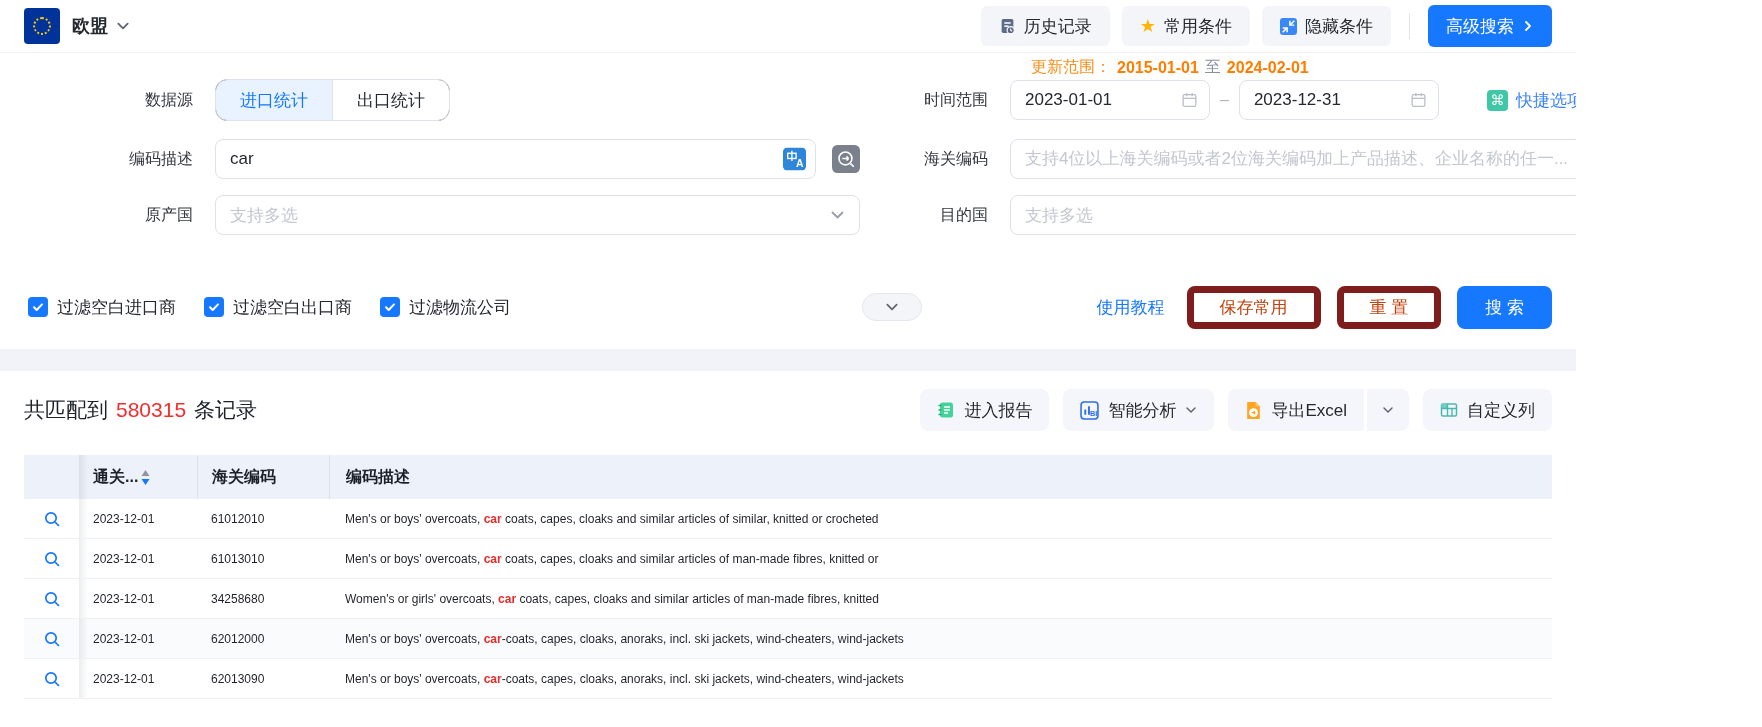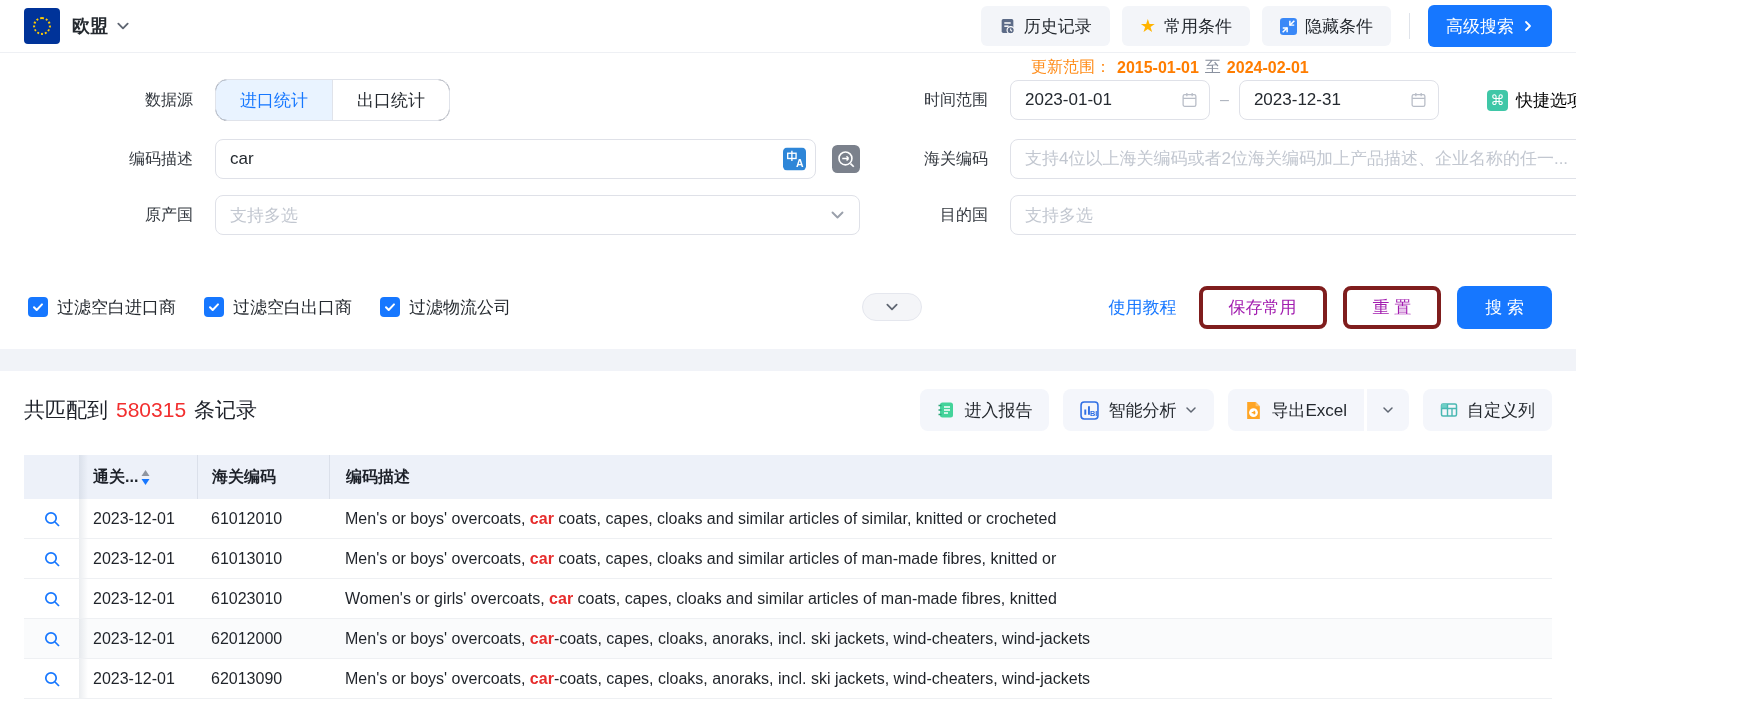--- a/index.html
+++ b/index.html
@@ -43,52 +43,52 @@
   .select { position:relative; cursor:pointer; }
   .select .chev { position:absolute; right:14px; top:50%; transform:translateY(-50%); display:flex; }
 
   .date-wrap { display:flex; align-items:center; }
   .date-box { position:relative; width:200px; }
   .date-box .input { padding-right:38px; }
   .cal-ic { position:absolute; right:12px; top:50%; transform:translateY(-50%); display:flex; cursor:pointer; }
   .date-dash { margin:0 10px; color:#aeb4bf; }
   .quick-opt { display:flex; align-items:center; gap:8px; margin-left:48px; cursor:pointer; }
   .quick-ic { width:21px; height:21px; background:#3fc7a7; border-radius:4px; color:#fff; font-size:14px; display:flex; align-items:center; justify-content:center; }
-  .quick-txt { color:#000000; font-size:17px; }
+  .quick-txt { color:#3b82f6; font-size:17px; }
 
   .code-wrap { position:relative; }
   .code-wrap .input { padding-right:44px; }
   .trans-ic { position:absolute; right:10px; top:50%; transform:translateY(-50%); display:flex; cursor:pointer; }
   .fuzzy-btn { margin-left:16px; width:28px; height:28px; border:none; background:transparent; padding:0; display:flex; cursor:pointer; flex:none; }
 
   .cb-row { display:flex; align-items:center; margin-top:50px; padding:0 24px 0 28px; height:44px; position:relative; }
   .cb-item { display:flex; align-items:center; gap:9px; margin-right:28px; cursor:pointer; font-size:17px; color:#24292f; }
   .cb-box { width:20px; height:20px; background:#1677ff; border-radius:4px; display:flex; align-items:center; justify-content:center; flex:none; }
   .collapse-pill { position:absolute; left:862px; top:8px; width:60px; height:28px; background:#f4f5f8; border:1px solid #e5e7ee; border-radius:15px; display:flex; align-items:center; justify-content:center; cursor:pointer; }
   .actions { margin-left:auto; display:flex; align-items:center; gap:16px; }
   .link-tutorial { color:#1677ff; font-size:17px; cursor:pointer; margin-right:6px; }
-  .btn-outline { height:43px; padding:0 26px; background:#fff; border:4px solid #7f1d1d; border-radius:8px; font-size:17px; color:#a21caf; cursor:pointer; }
+  .btn-outline { height:43px; padding:0 26px; background:#fff; border:7px solid #7f1d1d; border-radius:8px; font-size:17px; color:#c2410c; cursor:pointer; }
   .btn-primary { height:43px; padding:0 28px; background:#1677ff; border:none; border-radius:8px; font-size:17px; color:#fff; cursor:pointer; }
 
   .band { height:22px; background:#f1f3f8; margin-top:20px; }
 
   
   .results { padding:18px 24px 0; }
   .results-head { display:flex; align-items:center; }
   .summary { font-size:21px; font-weight:400; color:#1d2129; display:flex; gap:8px; align-items:baseline; }
   .summary .count { color:#f22e2e; }
   .toolbar { margin-left:auto; display:flex; align-items:center; gap:14px; }
   .tool-btn { display:flex; align-items:center; gap:9px; height:42px; padding:0 17px; background:#f4f6fb; border-radius:8px; border:none; font-size:17px; color:#24292f; cursor:pointer; }
   .split { display:flex; gap:3px; }
   .split .main { border-radius:8px 0 0 8px; }
   .split .more { border-radius:0 8px 8px 0; padding:0 15px; }
 
   .table { margin-top:24px; }
   .thead { display:flex; background:#edf1f9; height:44px; align-items:center; font-weight:700; color:#1d2129; font-size:16px; }
-  .trow { display:flex; height:40px; align-items:center; border-bottom:1px solid #eef0f3; font-size:16px; }
+  .trow { display:flex; height:40px; align-items:center; border-bottom:1px solid #eef0f3; font-size:12px; }
   .trow.shade { background:#fafbfc; }
   .c0 { width:55px; flex:none; display:flex; align-items:center; justify-content:center; position:relative; height:100%; }
   .c0::after { content:""; position:absolute; left:100%; top:0; bottom:0; width:9px; background:linear-gradient(to right, rgba(31,56,88,.09), transparent); }
   .c1 { width:118px; flex:none; padding-left:14px; display:flex; align-items:center; height:100%; }
   .c2 { width:132px; flex:none; padding-left:14px; display:flex; align-items:center; height:100%; }
   .c3 { flex:1; padding-left:16px; display:flex; align-items:center; height:100%; overflow:hidden; white-space:nowrap; }
   .thead .c2, .thead .c3 { border-left:1px solid #dbe0ea; }
   .kw { color:#e62c2c; font-weight:700; }
   .desc { white-space:pre; }
   .mag-btn { background:none; border:none; display:flex; cursor:pointer; padding:4px; }
@@ -389,21 +389,21 @@
       <div class="trow">
         <div class="c0">
             <button class="mag-btn">
               <svg width="18" height="18" viewBox="0 0 18 18" fill="none" stroke="#1677ff" stroke-width="1.7">
                 <circle cx="8" cy="8" r="5.2"></circle>
                 <path d="M12 12l4 4"></path>
               </svg>
             </button>
           </div>
         <div class="c1">2023-12-01</div>
-        <div class="c2">61023010</div>
+        <div class="c2">34258680</div>
         <div class="c3 desc"><span>Women's or girls' overcoats, </span><span class="kw">car</span><span> coats, capes, cloaks and similar articles of man-made fibres, knitted</span></div>
       </div>
 
       <div class="trow shade">
         <div class="c0">
             <button class="mag-btn">
               <svg width="18" height="18" viewBox="0 0 18 18" fill="none" stroke="#1677ff" stroke-width="1.7">
                 <circle cx="8" cy="8" r="5.2"></circle>
                 <path d="M12 12l4 4"></path>
               </svg>

